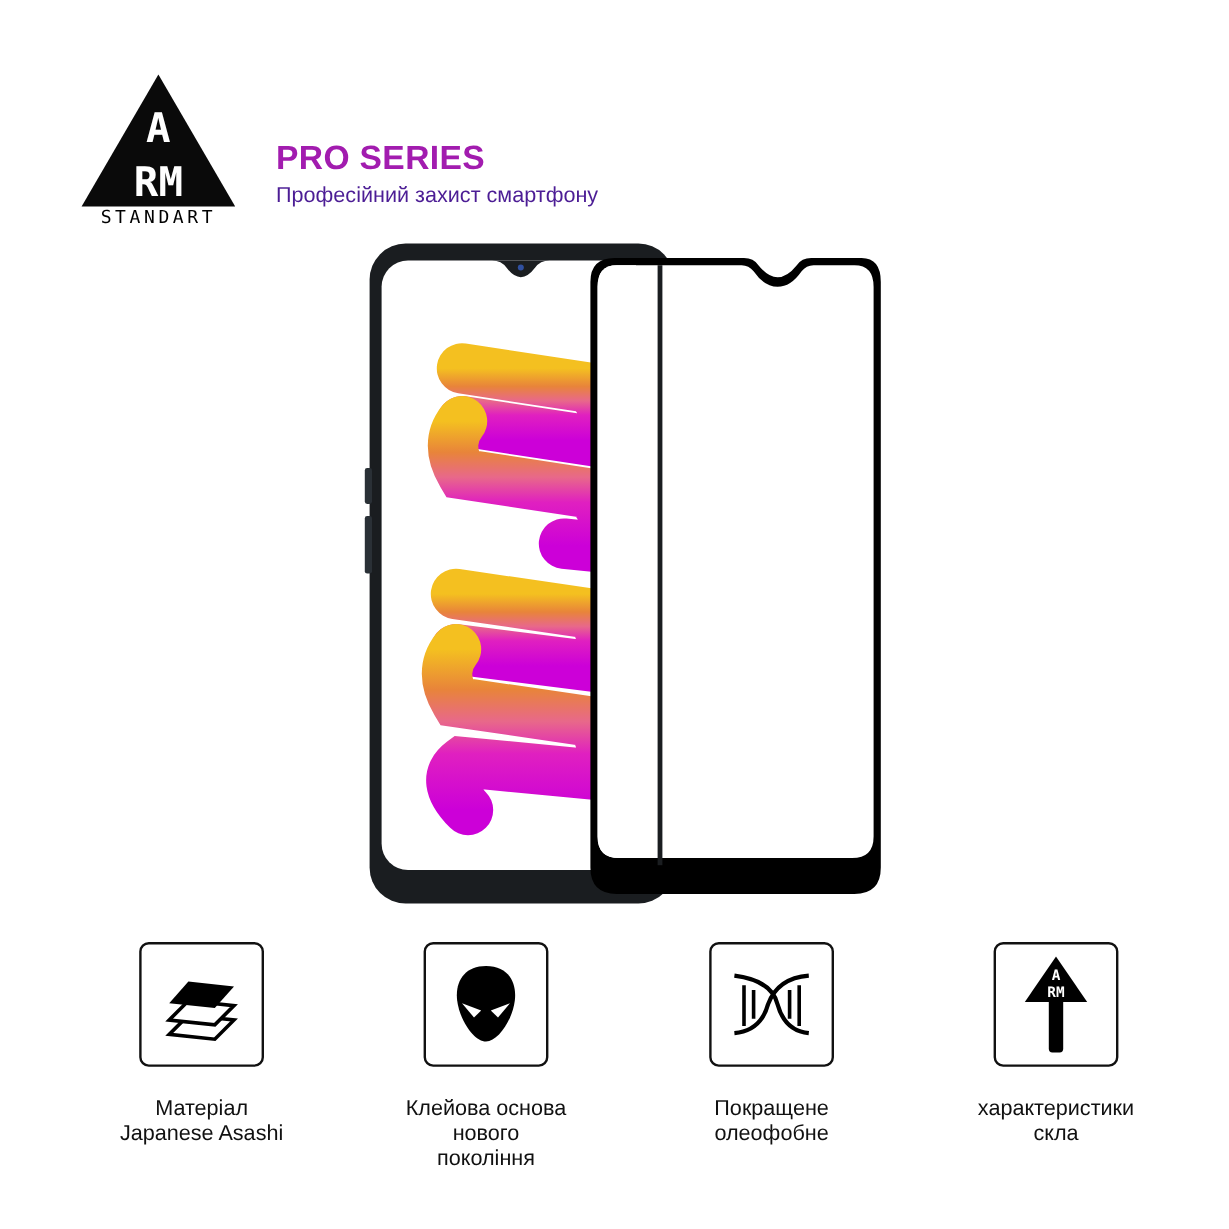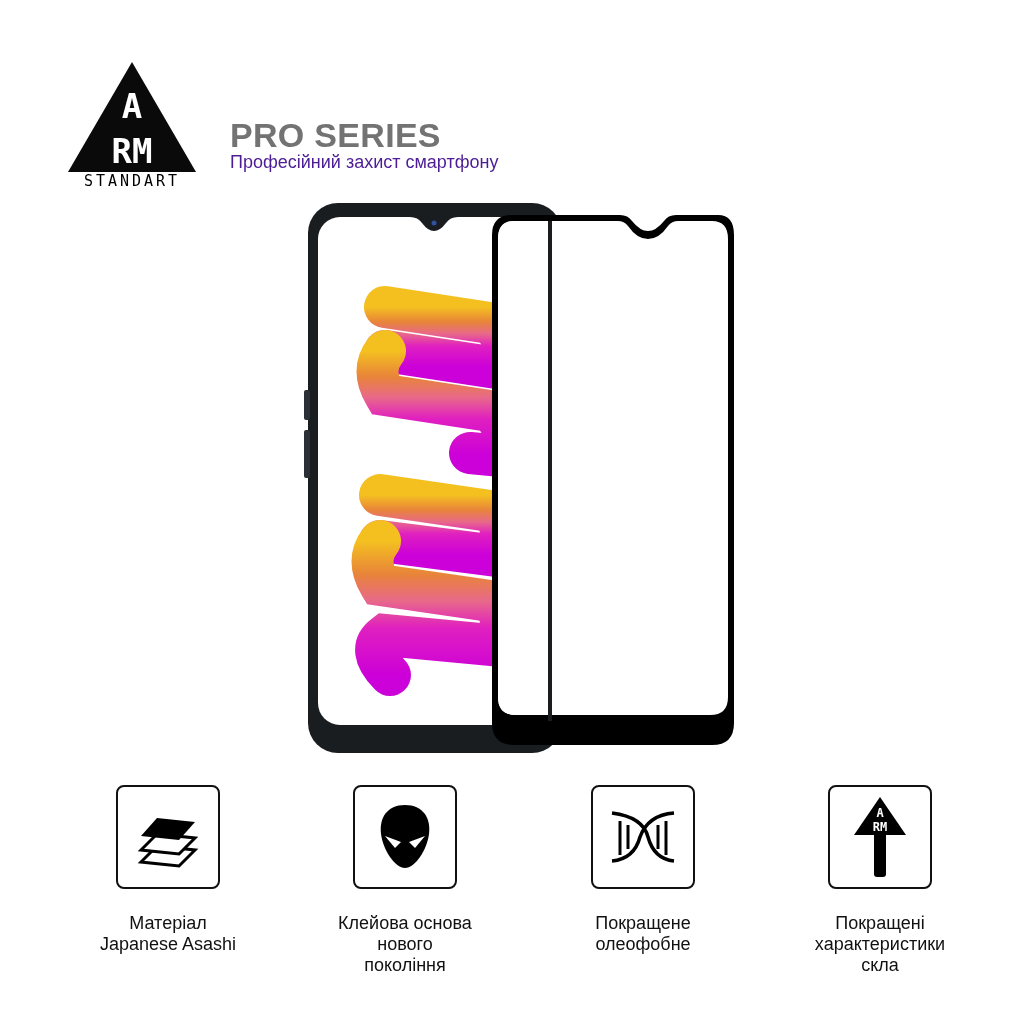--- a/index.html
+++ b/index.html
@@ -2,21 +2,21 @@
 <html><head>
 <meta charset="utf-8">
 <style>
   html, body { margin:0; padding:0; background:#ffffff; }
   body { width:1024px; height:1024px; position:relative; overflow:hidden;
          font-family:"Liberation Sans", "DejaVu Sans", sans-serif; color:#111; }
   .abs { position:absolute; }
   .logo { left:66px; top:60px; width:132px; height:130px; }
   .logo-word { left:66px; top:172px; width:132px; text-align:center; font-family:"DejaVu Sans Mono", monospace;
                font-size:15px; letter-spacing:3px; color:#000000; }
-  .title { left:230px; top:116px; font-size:34px; font-weight:700; letter-spacing:0.3px; color:#737373; }
+  .title { left:230px; top:116px; font-size:28px; font-weight:700; letter-spacing:0.3px; color:#a21caf; }
   .subtitle { left:230px; top:152px; font-size:18px; color:#4c1d95; }
   .phones { left:290px; top:195px; width:460px; height:570px; }
   .feature { width:200px; text-align:center; }
   .fbox { width:100px; height:100px; border:2px solid #111; border-radius:8px; margin:0 auto; display:flex;
           align-items:center; justify-content:center; background:#fff; }
   .flabel { margin-top:24px; font-size:18px; line-height:21px; color:#111; }
 </style>
 </head>
 <body>
 
@@ -124,17 +124,16 @@
 <div class="abs feature" style="left:780px; top:785px;">
   <div class="fbox">
     <svg width="56" height="84" viewBox="0 0 56 84">
       <polygon points="28,2 54,40 2,40" fill="#000"></polygon>
       <rect x="22" y="36" width="12" height="46" rx="3" fill="#000"></rect>
       <text x="28" y="22" text-anchor="middle" font-family="DejaVu Sans Mono, monospace" font-size="12" font-weight="700" fill="#fff">A</text>
       <text x="28" y="36" text-anchor="middle" font-family="DejaVu Sans Mono, monospace" font-size="12" font-weight="700" fill="#fff">RM</text>
     </svg>
   </div>
   <div class="flabel">
-    <div>Покращені</div>
     <div>характеристики</div>
     <div>скла</div>
   </div>
 </div>
 
 </body></html>

